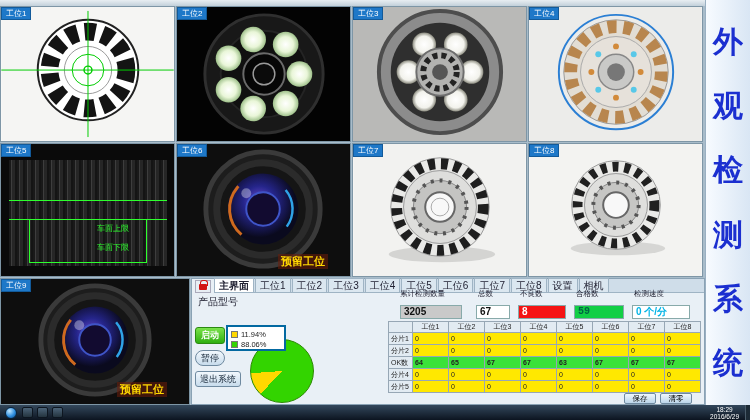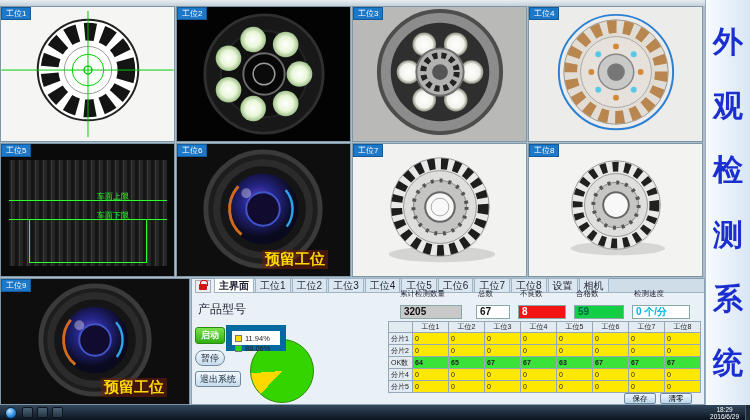--- a/index.html
+++ b/index.html
@@ -3,41 +3,41 @@
 <meta charset="utf-8">
 <style>
   html,body{margin:0;padding:0;background:#222;}
   *{box-sizing:border-box;font-family:"Liberation Sans",sans-serif;}
   #screen{position:relative;width:750px;height:420px;background:#a8bcca;overflow:hidden;}
   .topstrip{position:absolute;left:0;top:0;width:705px;height:6px;background:linear-gradient(#e8eef2,#c2d0da);}
   
   .tile{position:absolute;background:#fff;border:1px solid #7e96a6;overflow:hidden;}
   .tile svg{display:block;width:100%;height:100%;}
   .tile-label{position:absolute;left:0;top:0;background:#1e78c8;color:#fff;font-size:8px;line-height:11px;padding:0 4px;z-index:4;border:1px solid #125a9a;}
-  .reserved{position:absolute;bottom:7px;right:22px;color:#ffd800;font-weight:bold;font-size:15px;background:rgba(110,30,10,.55);padding:0 3px;z-index:4;}
+  .reserved{position:absolute;bottom:7px;right:22px;color:#ffd800;font-weight:bold;font-size:11px;background:rgba(110,30,10,.55);padding:0 3px;z-index:4;}
   .cyl{position:absolute;left:8px;top:16px;width:158px;height:106px;background:repeating-linear-gradient(90deg,#191919 0 2px,#3d3d3d 2px 3px,#262626 3px 6px,#141414 6px 8px);}
   .greenline{position:absolute;height:1px;background:#2dff2d;z-index:3;}
-  .greenlabel{position:absolute;color:#2dff2d;font-size:8px;z-index:3;}
+  .greenlabel{position:absolute;color:#2dff2d;font-size:8px;z-index:3;margin-top:32px;}
   .greenbox{position:absolute;border:1px solid #2dff2d;z-index:3;}
   
   .banner{position:absolute;left:705px;top:0;width:45px;height:405px;background:linear-gradient(90deg,#f7fbff,#d9e6f4);border-left:1px solid #9ab0c2;display:flex;flex-direction:column;align-items:center;justify-content:space-around;padding:10px 0;}
   .banner span{color:#1b2fd0;font-size:30px;font-weight:bold;line-height:1;}
   
   .panel{position:absolute;left:191px;top:278px;width:514px;height:127px;background:#e9f0f6;border:1px solid #8aa2b4;}
   .tabsbar{position:absolute;left:22px;top:0;right:0;height:14px;background:#cfdde9;border-bottom:1px solid #9fb4c4;display:flex;align-items:flex-end;}
   .tab{font-size:10px;line-height:13px;padding:0 4px;border:1px solid #9fb4c4;border-bottom:none;background:#dbe7f0;color:#223;margin-right:1px;cursor:default;}
   .tab.sel{background:#fff;font-weight:bold;}
   .lockbtn{position:absolute;left:3px;top:1px;width:16px;height:13px;background:#e8eef4;border:1px solid #aab;display:flex;align-items:center;justify-content:center;}
   .lockbody{width:8px;height:6px;background:#d21414;border-radius:1px;position:relative;}
   .lockbody:before{content:"";position:absolute;left:1px;top:-4px;width:6px;height:5px;border:1.5px solid #d21414;border-bottom:none;border-radius:3px 3px 0 0;}
-  .plabel{position:absolute;left:6px;top:16px;font-size:12px;color:#223;margin-top:6px;}
+  .plabel{position:absolute;left:6px;top:16px;font-size:10px;color:#223;}
   .combo{position:absolute;left:6px;top:26px;width:80px;height:16px;background:#fff;border:1px solid #7a92a6;display:flex;}
   .combo .val{flex:1;font-size:11px;font-weight:bold;color:#111;padding:1px 3px;}
   .combo .arrow{width:13px;background:linear-gradient(#eaf2fa,#c6d9ea);border-left:1px solid #9ab;color:#345;font-size:7px;text-align:center;line-height:14px;}
-  .legend{position:absolute;left:34px;top:46px;width:60px;height:26px;background:#fff;border:6px solid #0369a1;z-index:3;padding:2px 3px;}
+  .legend{position:absolute;left:34px;top:46px;width:60px;height:26px;background:#fff;border:2px solid #0369a1;z-index:3;padding:2px 3px;}
   .legrow{display:flex;align-items:center;height:10px;}
   .sw{width:7px;height:7px;margin-right:3px;border:1px solid #777;}
   .sw.y{background:#ffd800;} .sw.g{background:#33d400;}
   .legrow span{font-size:7.5px;color:#222;}
   .btn{position:absolute;font-size:9px;text-align:center;border:1px solid #6f8aa0;border-radius:3px;cursor:default;}
   .btn.start{left:3px;top:48px;width:30px;height:17px;line-height:15px;background:linear-gradient(#7ae24a,#2faf10);color:#fff;font-weight:bold;border-color:#2a8a10;}
   .btn.pause{left:3px;top:71px;width:30px;height:16px;line-height:14px;background:linear-gradient(#f2f8fd,#c8dcec);color:#123;border-radius:8px;}
   .btn.exit{left:3px;top:92px;width:46px;height:16px;line-height:14px;background:linear-gradient(#f2f8fd,#c8dcec);color:#123;}
   .pie{position:absolute;left:58px;top:60px;width:64px;height:64px;border-radius:50%;background:conic-gradient(from 223deg,#ffd800 0 43deg,#33d400 43deg 360deg);border:1px solid #2a8a00;z-index:2;}
   .statlabel{position:absolute;top:10px;font-size:7.5px;color:#223;}
@@ -272,21 +272,21 @@
 
     <div class="pie"></div>
 
     <span class="statlabel" style="left:208px;">累计检测数量</span>
     <div class="statbox sb-gray" style="left:208px;width:62px;">3205</div>
     <span class="statlabel" style="left:286px;">总数</span>
     <div class="statbox sb-white" style="left:284px;width:34px;">67</div>
     <span class="statlabel" style="left:328px;">不良数</span>
     <div class="statbox sb-red" style="left:326px;width:48px;">8</div>
     <span class="statlabel" style="left:384px;">合格数</span>
-    <div class="statbox sb-green" style="left:382px;width:50px;">59</div>
+    <div class="statbox sb-green" style="left:382px;width:50px;font-family:Liberation Mono, monospace;">59</div>
     <span class="statlabel" style="left:442px;">检测速度</span>
     <div class="statbox sb-speed" style="left:440px;width:58px;">0 个/分</div>
 
     <table class="stattable">
       <tbody>
           <tr>
         <th class="rowlab"></th>
         <th>工位1</th>
         <th>工位2</th>
         <th>工位3</th>

